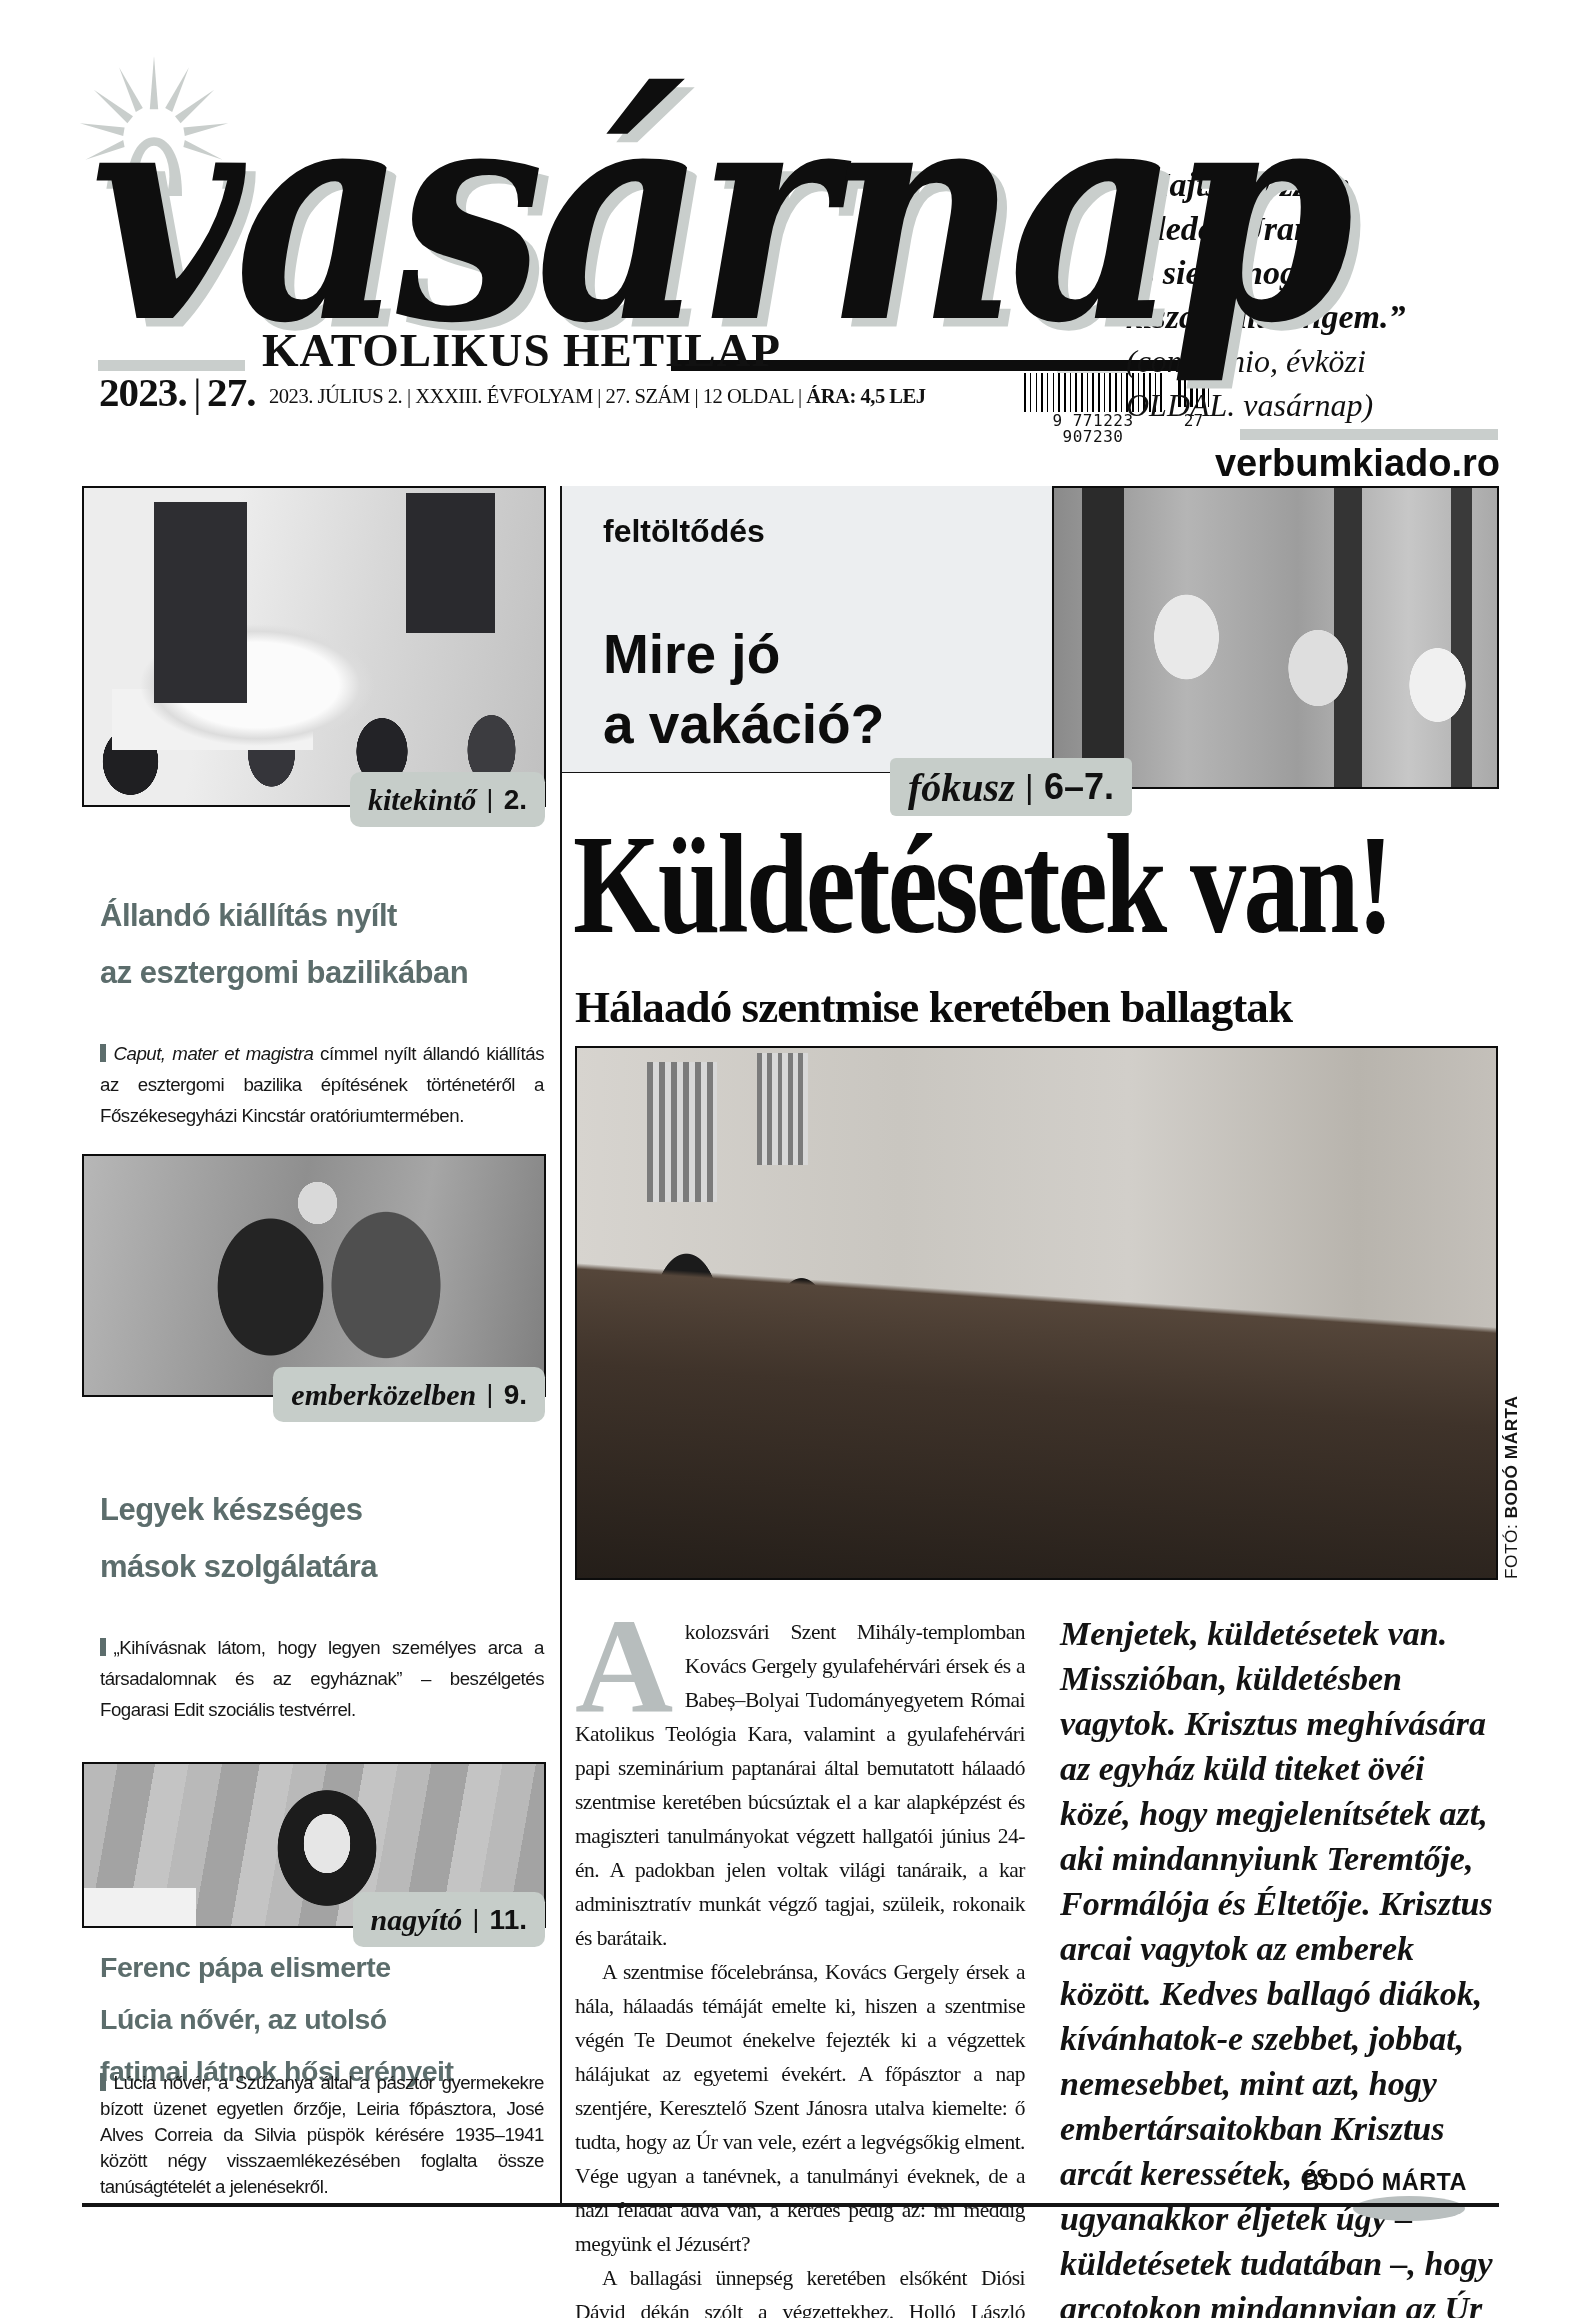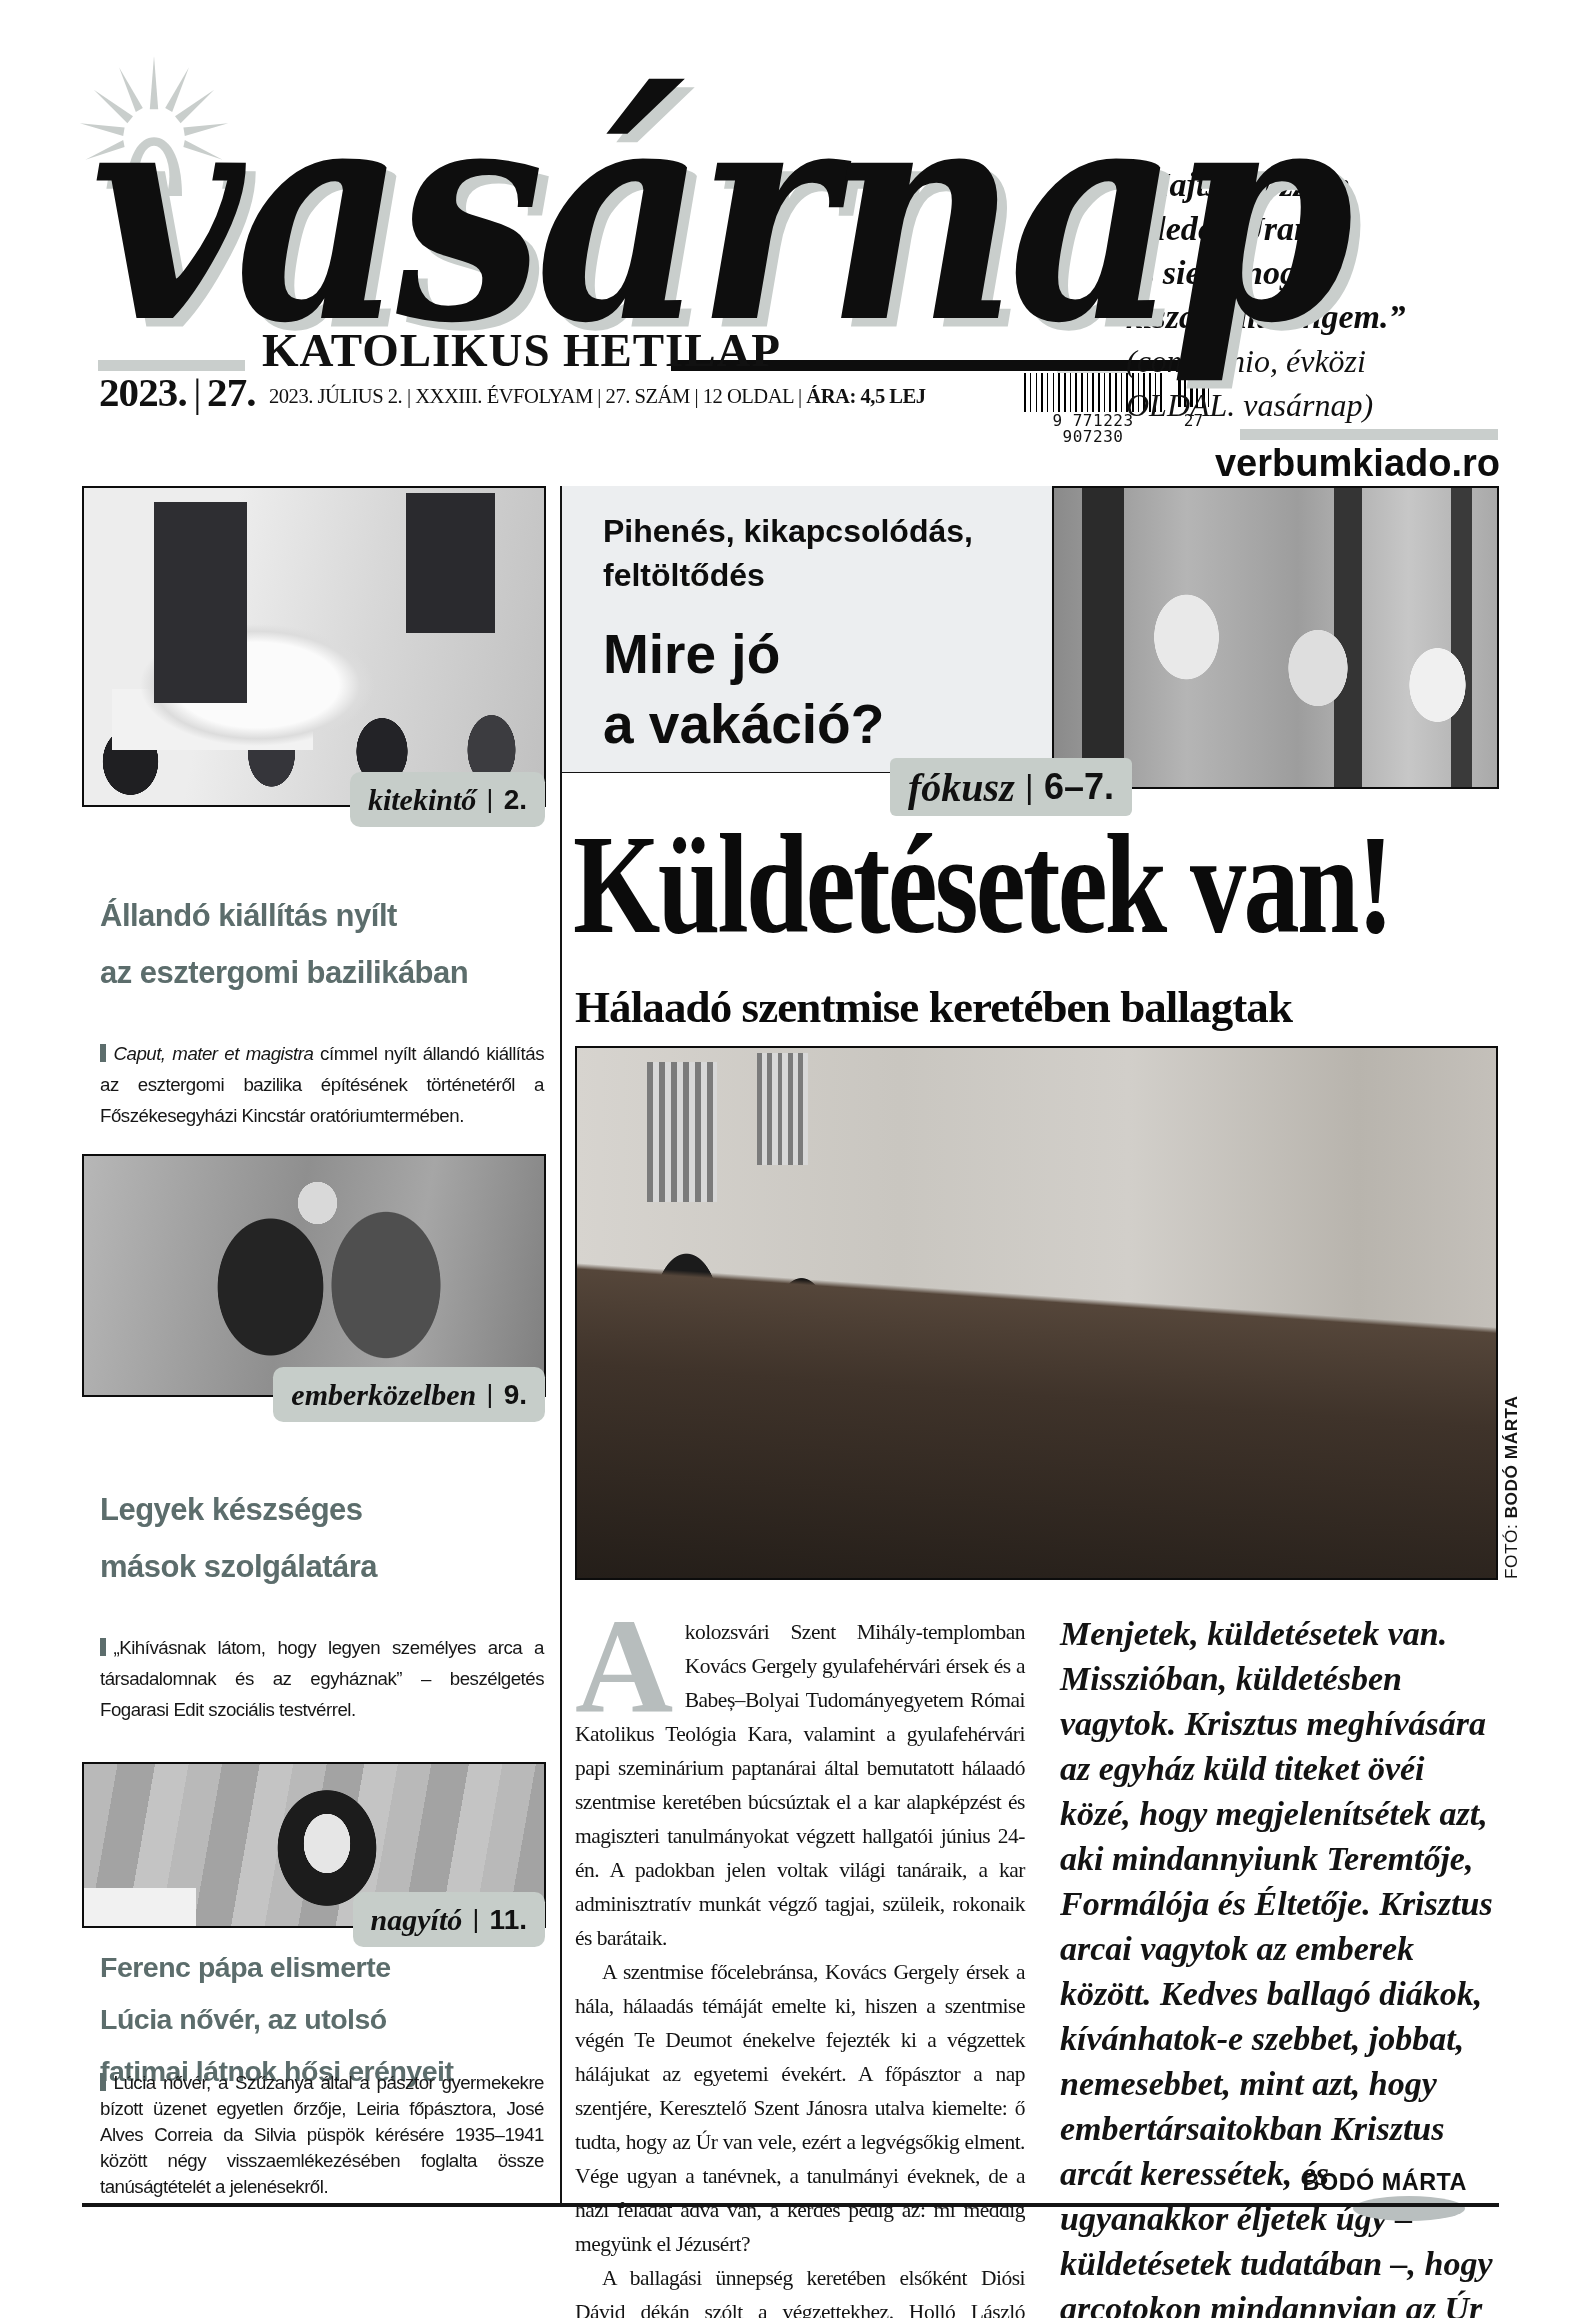--- a/index.html
+++ b/index.html
@@ -201,21 +201,20 @@
   </div>
   <div class="abs" id="quote-bar"></div>
   <a class="abs" id="website" href="#">verbumkiado.ro</a>
 
   <div class="abs" id="divider-v"></div>
   <div class="abs" id="panel-rule"></div>
   <div class="abs" id="rule-bottom"></div>
 
   <div class="abs" id="teaser-panel"></div>
   <div class="abs kicker">
-    <div>Pihenés, kikapcsolódás,</div>
     <div>feltöltődés</div>
   </div>
   <div class="abs teaser-title">
     <div>Mire jó</div>
     <div>a vakáció?</div>
   </div>
   <div class="abs tag-box" id="focus-tag">
     <span class="tag-section">fókusz</span>
     <span class="tag-sep">|</span>
     <span class="tag-page">6–7.</span>

